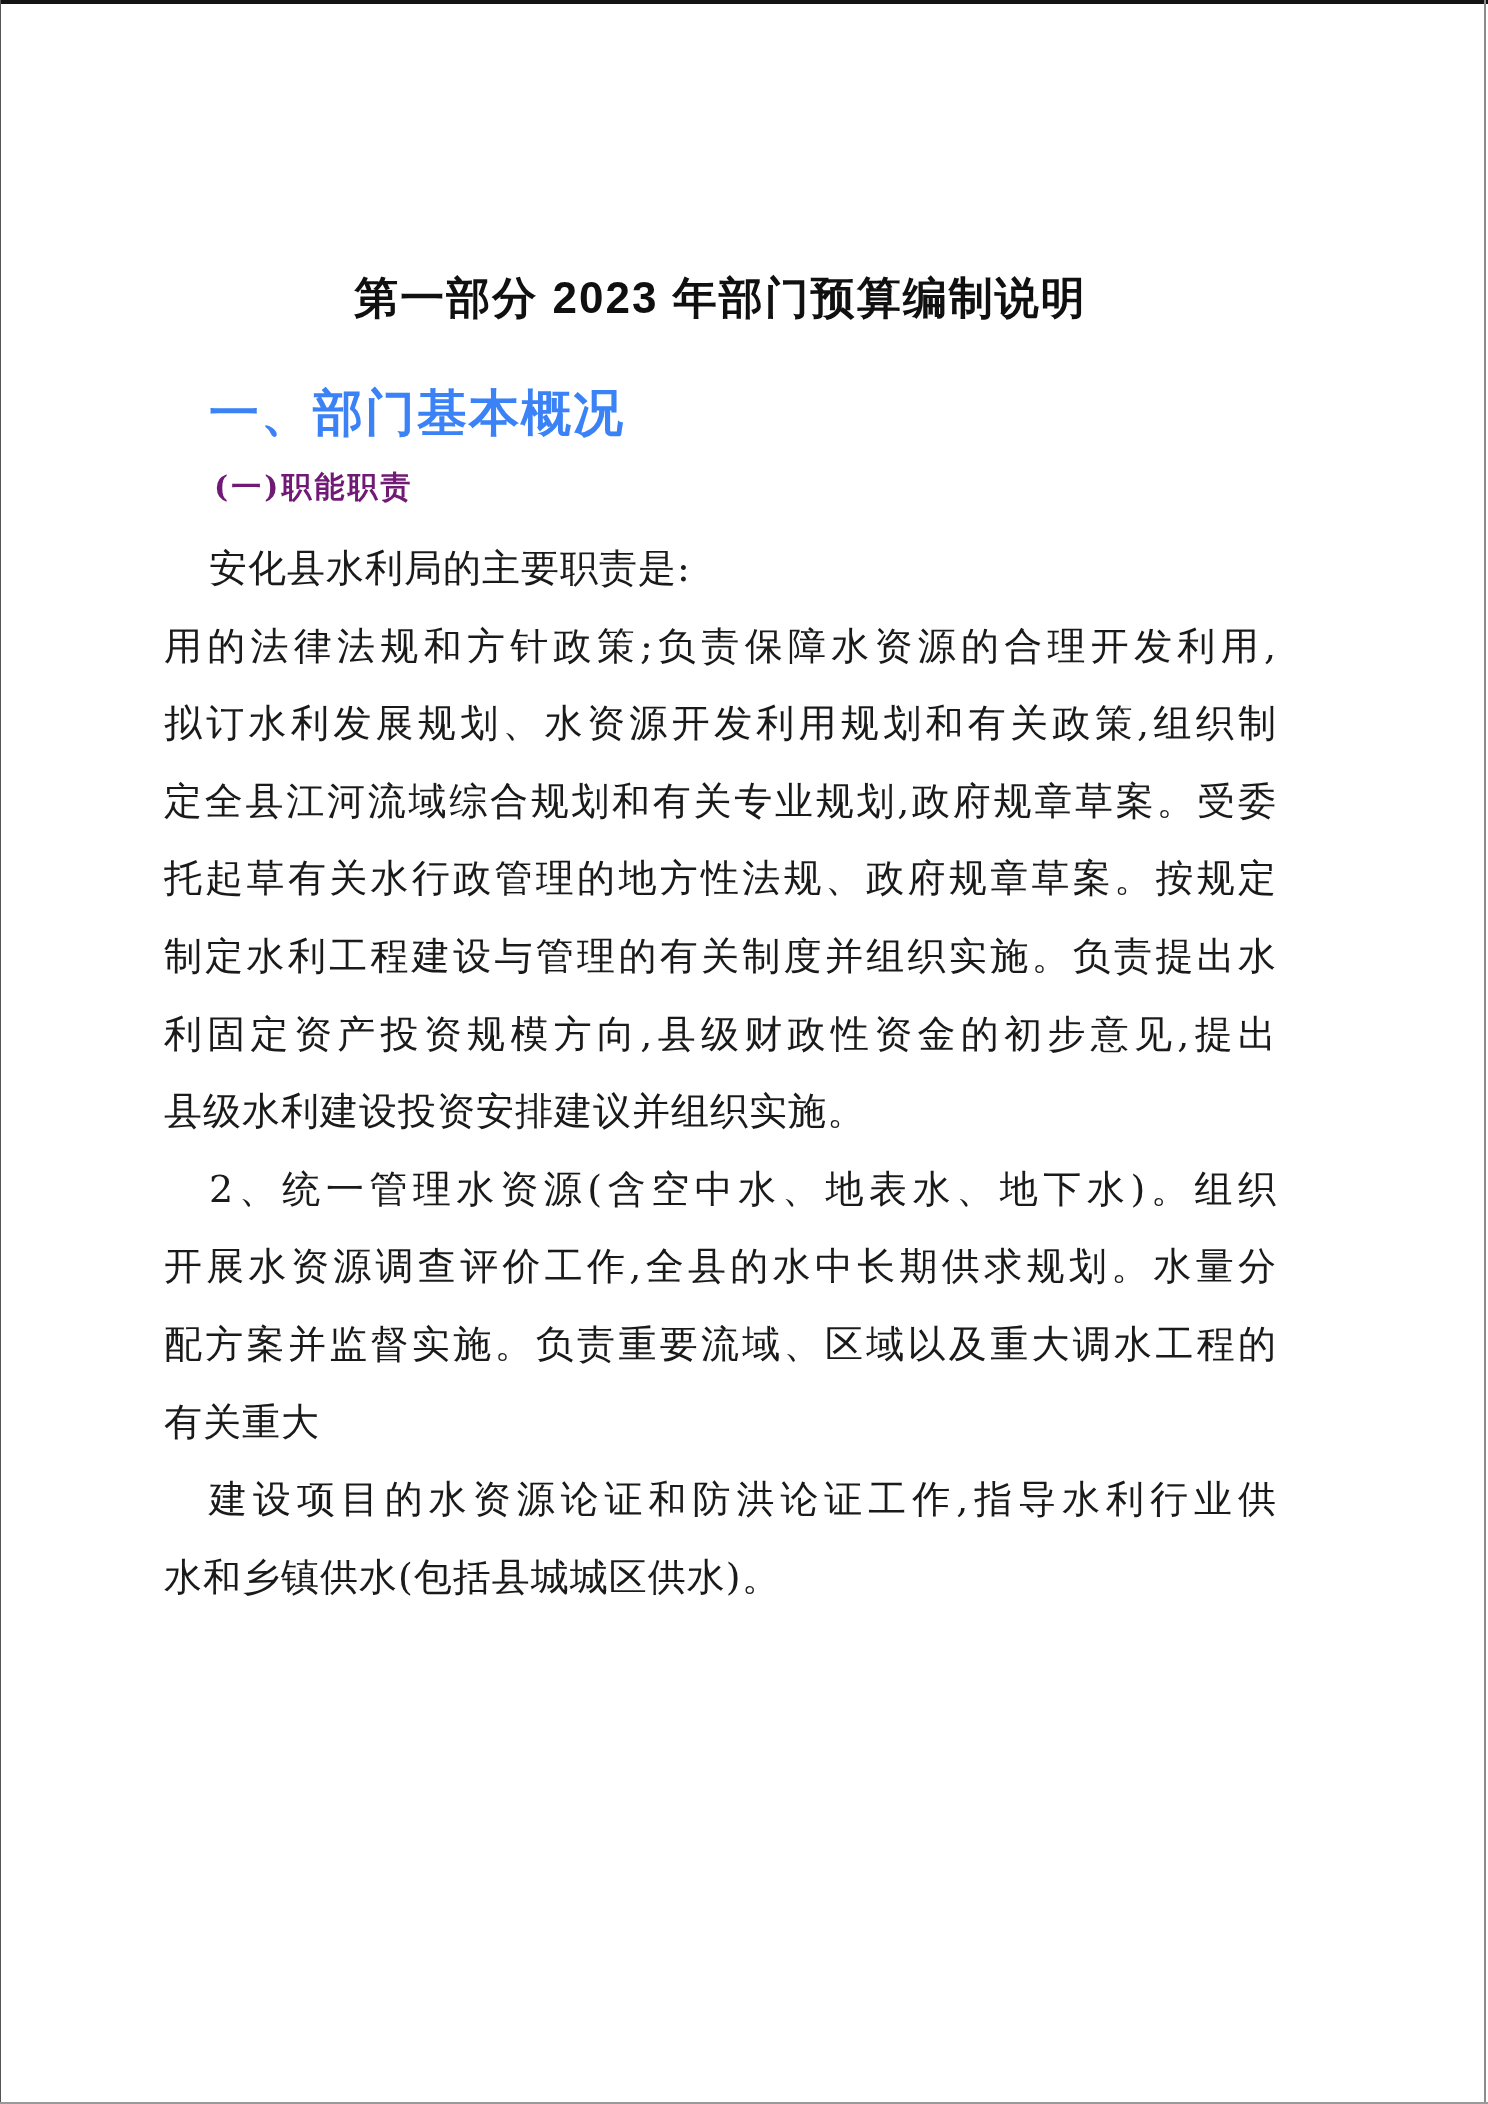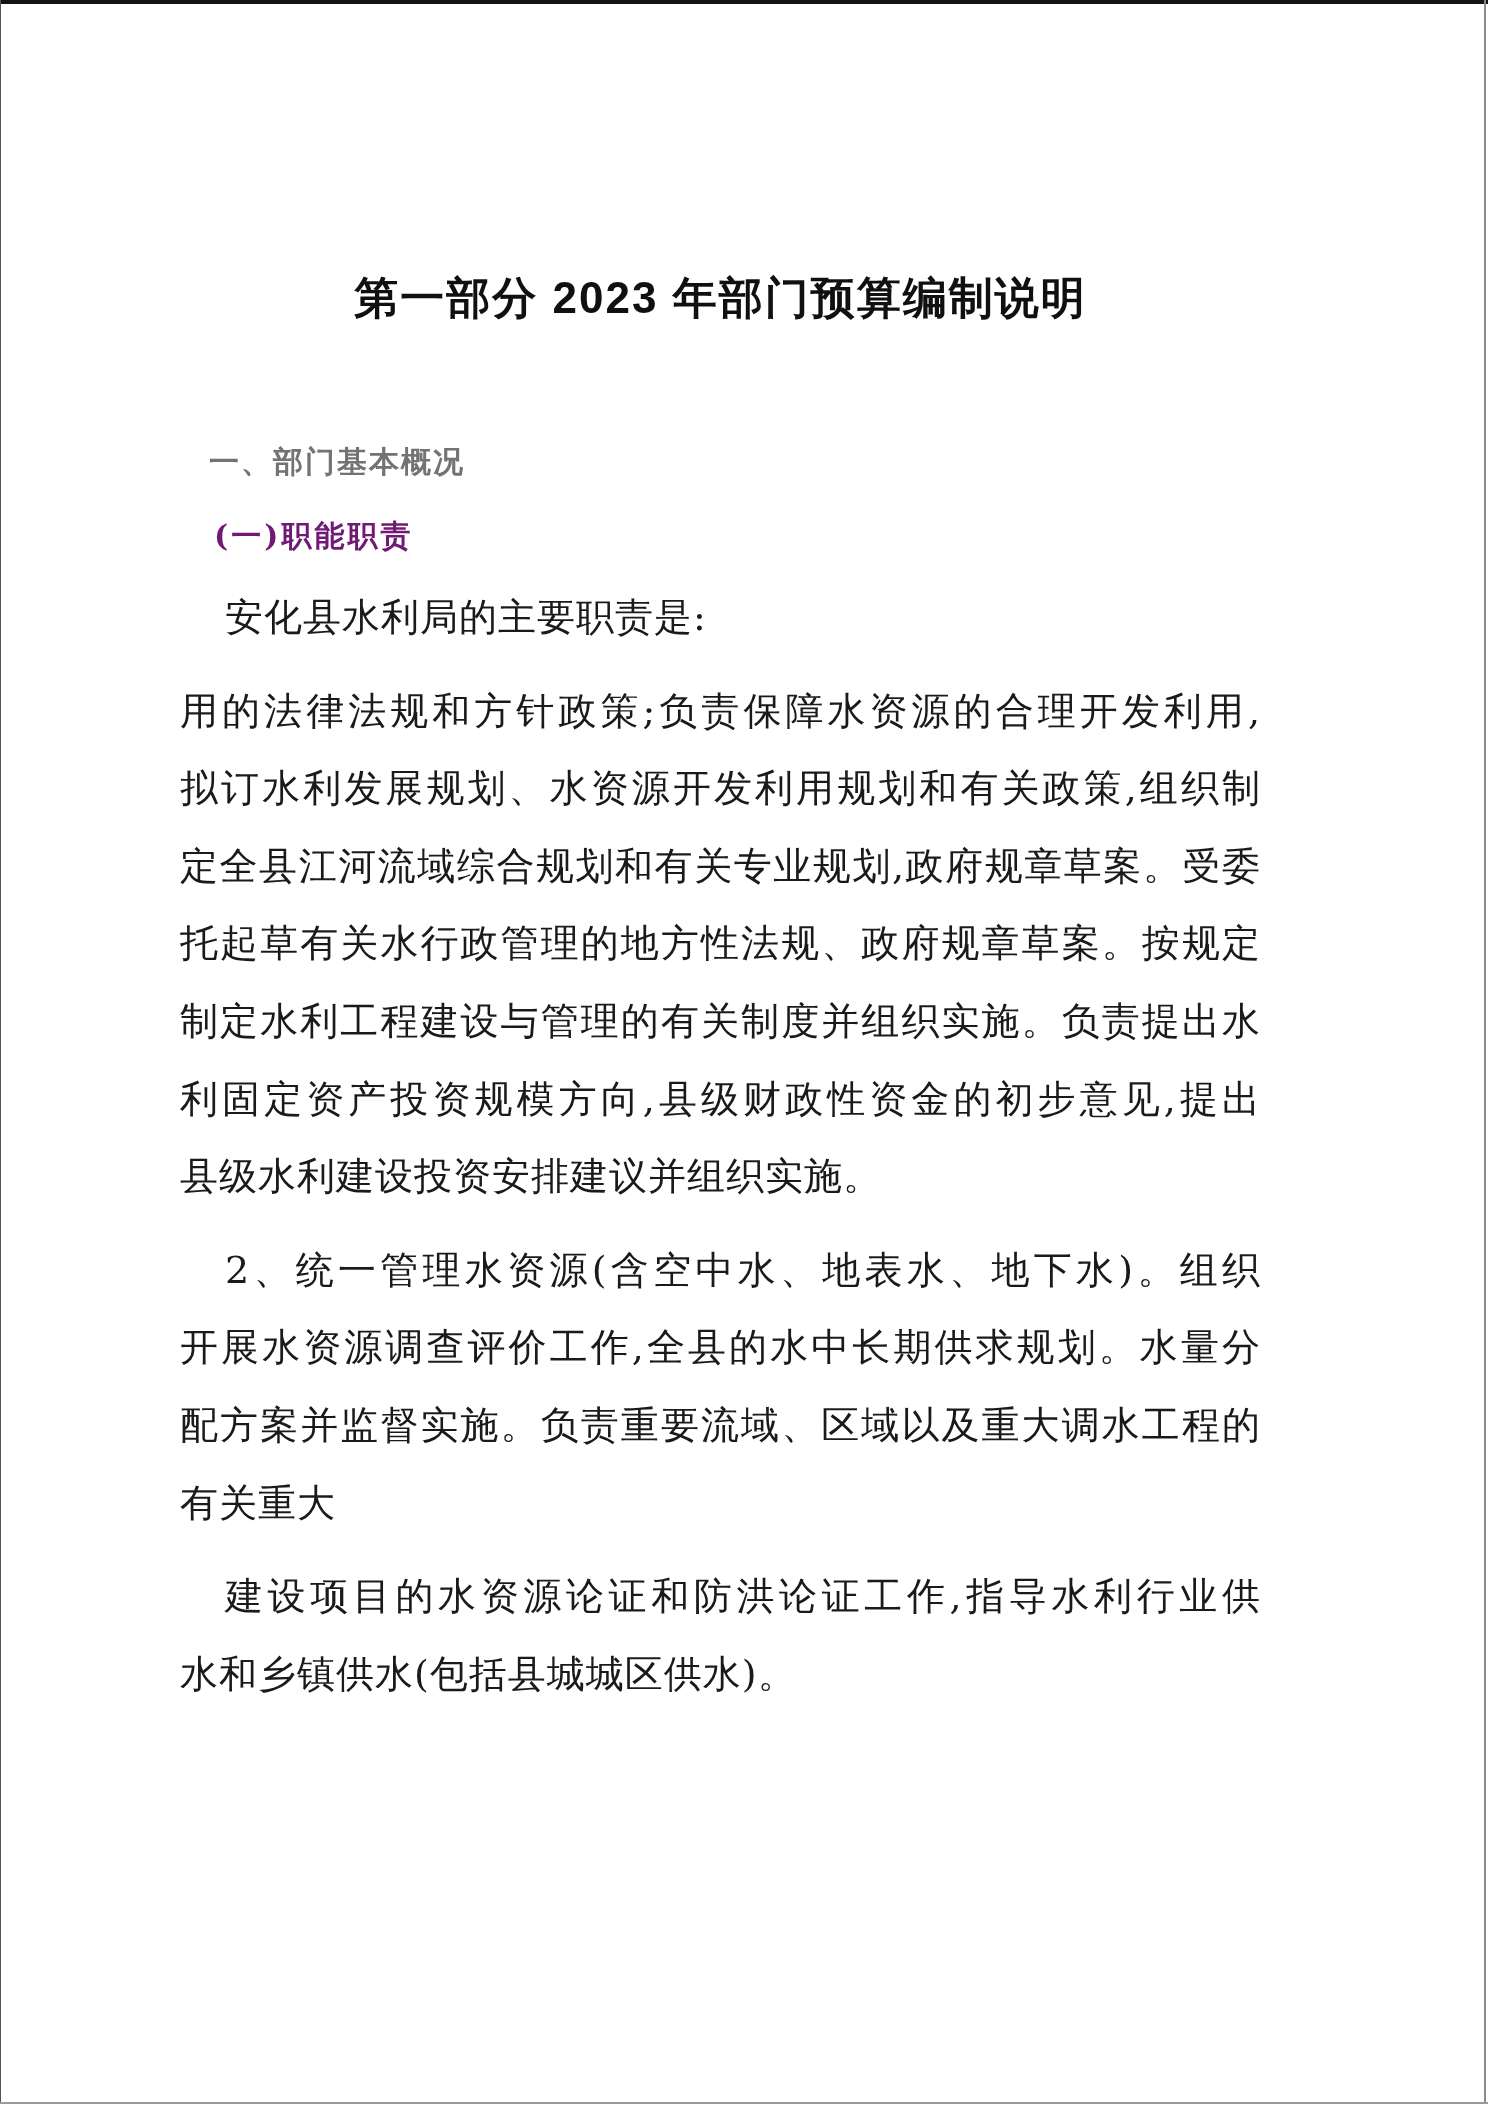--- a/index.html
+++ b/index.html
@@ -50,45 +50,45 @@
     font-family: "Liberation Sans", sans-serif;
     font-weight: bold;
     font-size: 44px;
     line-height: 52px;
     letter-spacing: 2px;
     text-align: center;
     color: #101010;
     white-space: nowrap;
   }
   .section-heading {
-    margin: 114px 0 0 0;
+    margin: 65px 0 0 0;
     padding-left: 45px;
     font-family: "Liberation Sans", sans-serif;
     font-weight: bold;
-    font-size: 30px;
+    font-size: 50px;
     line-height: 48px;
     letter-spacing: 2px;
-    color: #737373;
+    color: #3b82f6;
   }
   .subsection-heading {
     margin: 28px 0 0 0;
     padding-left: 50px;
     font-family: "DejaVu Serif", serif;
     font-weight: bold;
     font-size: 30px;
     line-height: 44px;
     letter-spacing: 3px;
     color: #701a75;
   }
   .doc-body {
     margin-top: 21px;
     color: #1a1a1a;
   }
   .para {
-    margin: 16px;
+    margin: 0;
   }
   .line {
     font-size: 38px;
     line-height: 77.6px;
     height: 77.6px;
     overflow: hidden;
     letter-spacing: 1px;
     color: #1a1a1a;
     text-align: left;
     white-space: normal;

